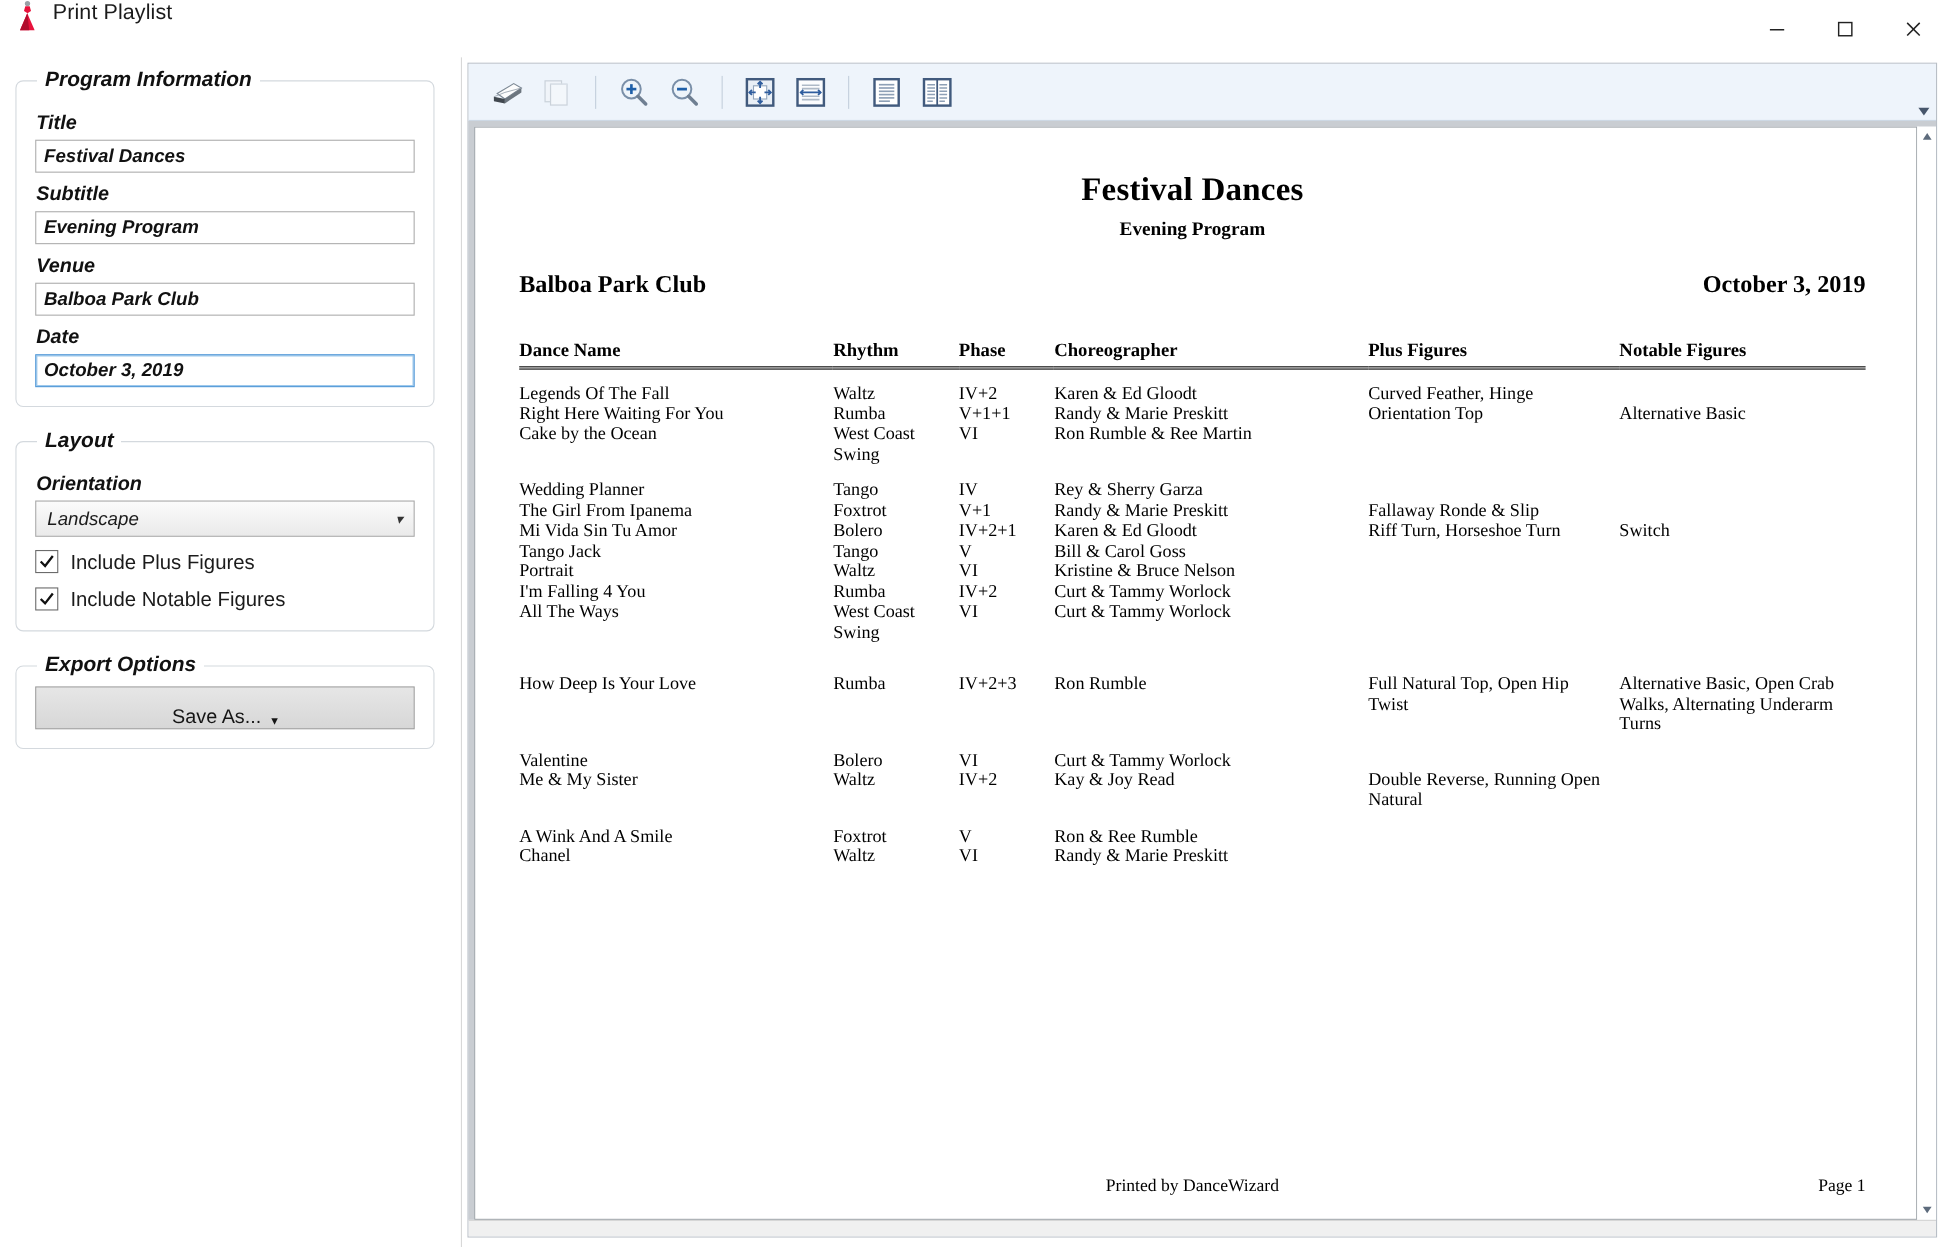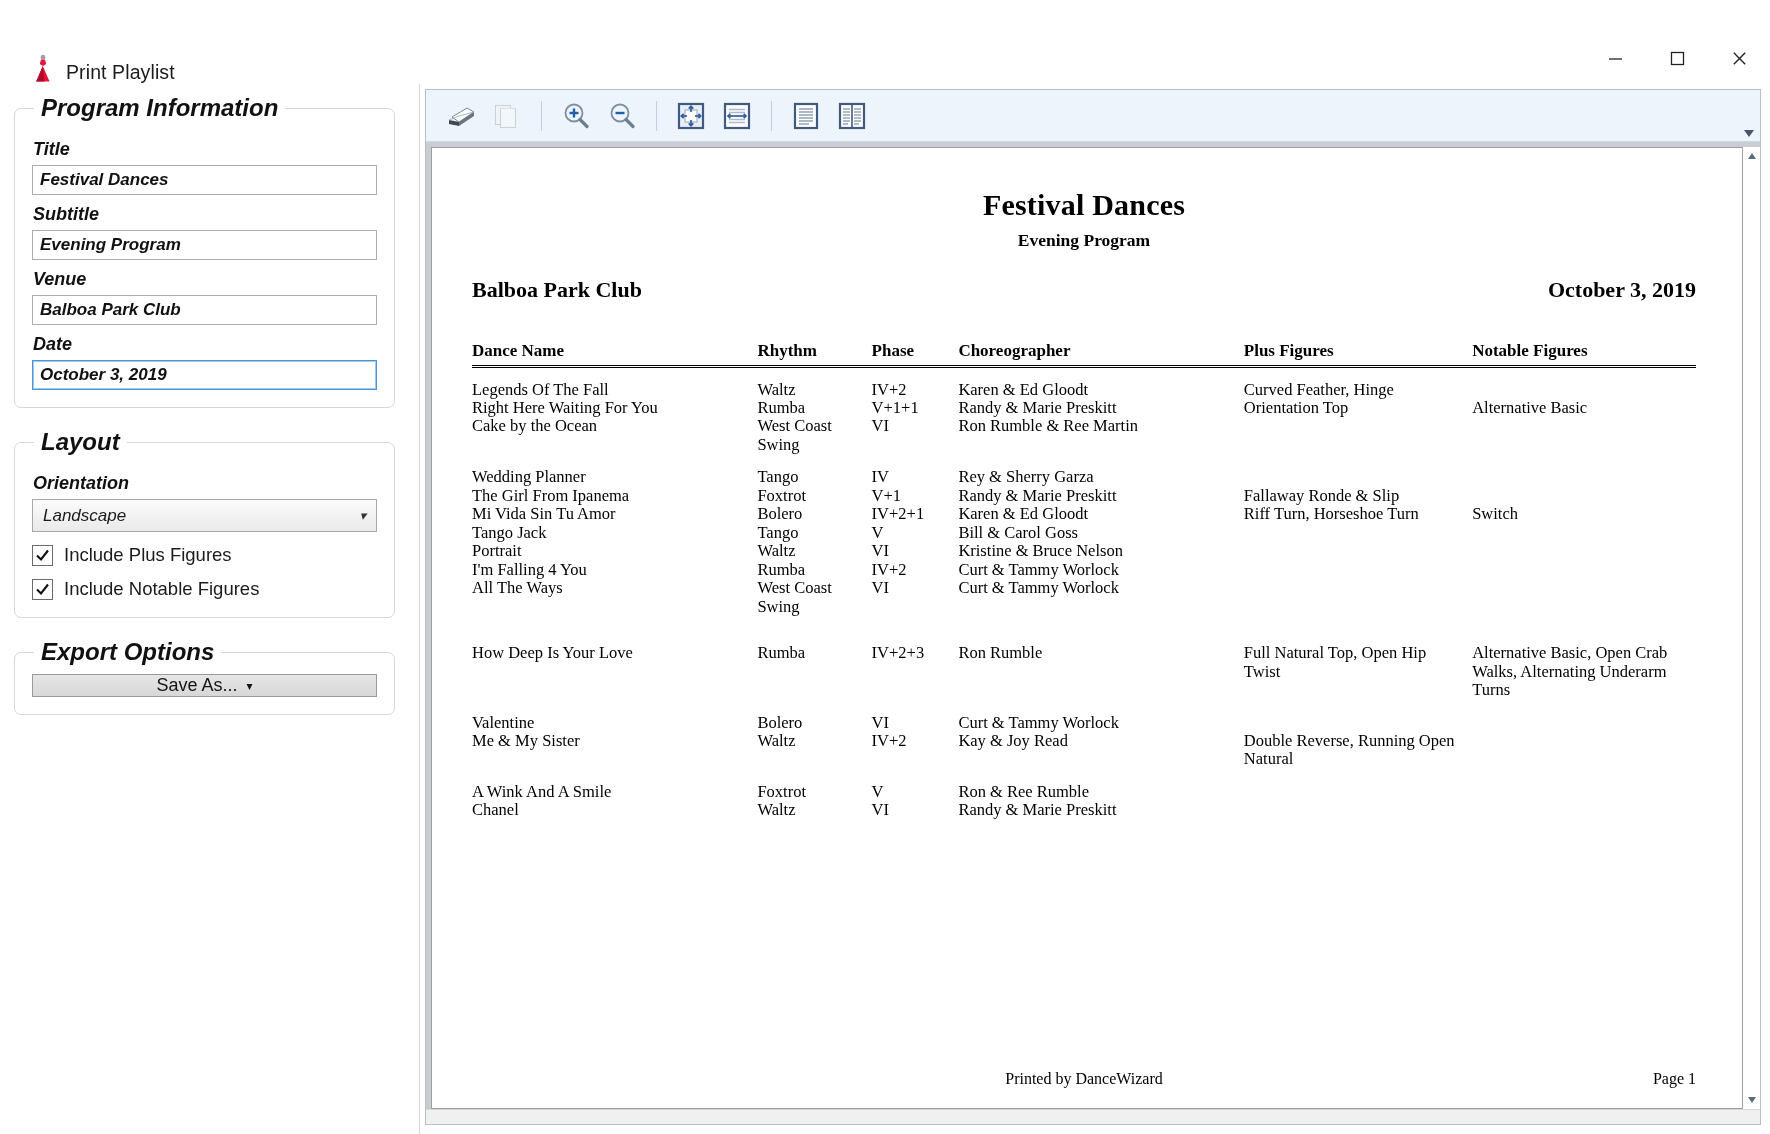--- a/index.html
+++ b/index.html
@@ -15,26 +15,25 @@
     background: #ffffff;
     display: flex;
     flex-direction: column;
   }
 
   
   .titlebar {
     height: 52px;
     flex: 0 0 52px;
     display: flex;
-    align-items: flex-end;
-    background: #ffffff;
-    padding-left: 30px;
+    align-items: flex-start;
+    background: #ffffff;
+    padding-left: 12px;
     position: relative;
     z-index: 5;
-    margin-top: 32px;
   }
   .app-icon { width: 26px; height: 30px; margin-right: 10px; flex: 0 0 26px; }
   .title-text {
     font-size: 19.5px;
     color: #1b1b1b;
     letter-spacing: .1px;
   }
   .winbtns { margin-left: auto; display: flex; height: 52px; }
   .winbtn {
     width: 62px; height: 52px;
@@ -54,21 +53,21 @@
     padding: 10px 24px 0 14px;
     position: relative;
   }
   fieldset.group {
     border: 1px solid #d4d9de;
     border-radius: 7px;
     padding: 8px 17px 17px 17px;
     margin-bottom: 20px;
   }
   fieldset.group > legend {
-    font-size: 24px;
+    font-size: 19px;
     font-weight: bold;
     font-style: italic;
     color: #111;
     padding: 0 7px;
     margin-left: 2px;
   }
   .field-label {
     font-size: 18px;
     font-weight: bold;
     font-style: italic;
@@ -103,40 +102,40 @@
     align-items: center;
     padding: 0 10px;
     font-size: 17px;
     color: #1b1b1b;
     position: relative;
     font-style: italic;
   }
   .selectbox .chev { margin-left: auto; font-size: 13px; color: #333; }
   .checkrow {
     display: flex;
-    align-items: flex-end;
+    align-items: flex-start;
     margin-top: 12px;
   }
   .checkbox {
     width: 21px; height: 21px;
     border: 1.6px solid #6b6b6b;
     background: #fff;
     margin-right: 11px;
     flex: 0 0 21px;
     display: flex; align-items: center; justify-content: center;
   }
   .checkbox svg { display:block; }
   .checkrow .lbl { font-size: 18.5px; color: #1b1b1b; }
   .savebtn {
     width: 100%;
-    height: 23px;
+    height: 39px;
     border: 1px solid #9a9a9a;
     background: linear-gradient(#e6e6e6, #d7d7d7);
     display: flex;
-    align-items: center;
+    align-items: flex-end;
     justify-content: center;
     font-size: 18px;
     color: #151515;
     gap: 9px;
   }
   .savebtn .chev { font-size: 12px; }
 
   
   .rightpanel {
     flex: 1 1 auto;

